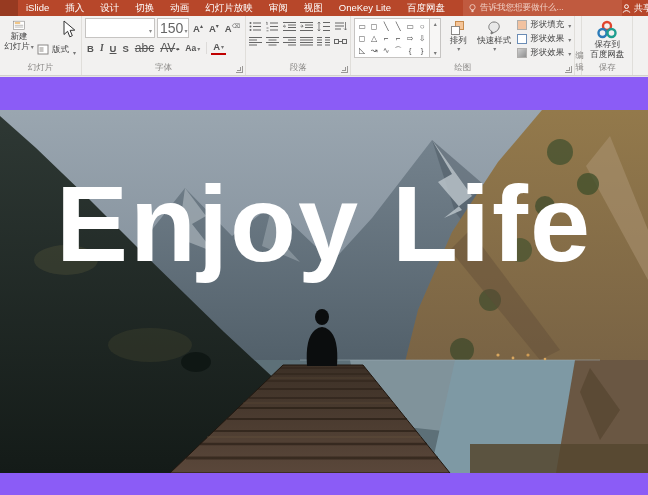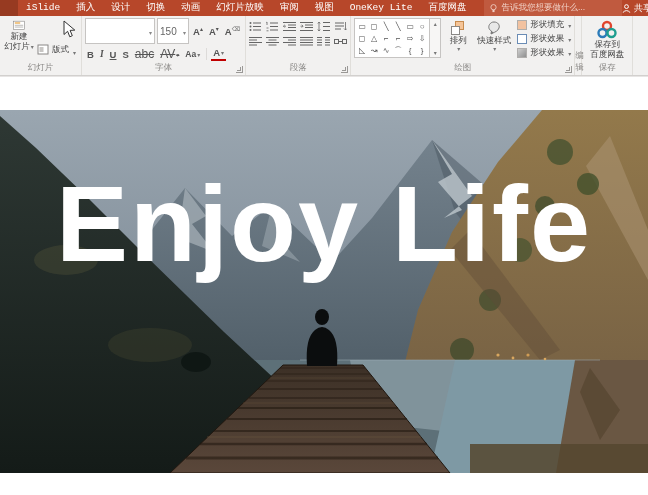--- a/index.html
+++ b/index.html
@@ -4,21 +4,21 @@
 <style>
   * { margin:0; padding:0; box-sizing:border-box; }
   html,body { width:648px; height:495px; overflow:hidden; background:#e7e5e4;
     font-family:"Liberation Sans","DejaVu Sans",sans-serif; }
   .app { position:relative; width:648px; height:495px; }
 
   
   .tabbar { position:absolute; top:0; left:0; right:0; height:16px; background:#b7472a;
     display:flex; align-items:center; color:#fff; font-size:9.5px; white-space:nowrap; }
   .file-stub { width:18px; height:16px; background:#973a21; flex:0 0 auto; }
-  .tab { padding:0 8px; line-height:16px; cursor:default;font-family:Liberation Mono, monospace; }
+  .tab { padding:0 8px; line-height:16px; cursor:default; }
   .tellme { display:flex; align-items:center; gap:4px; margin-left:10px; padding:18px 6px;
     height:12px; width:168px; background:#c05a3f; border-radius:2px; color:#f0cfc4;
     font-size:8.5px; overflow:hidden; }
   .bulb { width:7px; height:9px; flex:0 0 auto; }
   .share { margin-left:auto; display:flex; align-items:center; gap:3px; padding-right:0;
     width:26px; overflow:hidden; flex:0 0 auto; font-size:9px; }
   .person { width:9px; height:9px; flex:0 0 auto; }
 
   
   .ribbon { position:absolute; top:16px; left:0; right:0; height:60px; background:#f2f1f0;
@@ -35,21 +35,21 @@
   .bigbtn { display:flex; flex-direction:column; align-items:center; width:32px;
     padding-top:2px; font-size:8.5px; color:#444; text-align:center; line-height:1.15;font-family:Liberation Serif, serif; }
   .smallcol { display:flex; flex-direction:column; justify-content:flex-start; gap:1px; }
   .smallbtn { display:flex; align-items:flex-end; gap:3px; font-size:8.5px; color:#444;
     height:14px; padding:0 2px;margin-top:24px; }
   .dd:after { content:"▾"; font-size:6px; color:#777; margin-left:1px; }
   .mini { width:12px; height:12px; flex:0 0 auto; }
 
   .fontgrp .rows { display:flex; flex-direction:column; gap:3px; }
   .combo { display:flex; align-items:center; justify-content:space-between;
-    background:#fff; border:1px solid #c6c4c2; height:26px; font-size:10px; color:#666;
+    background:#fff; border:1px solid #c6c4c2; height:20px; font-size:14px; color:#666;
     padding:0 2px; }
   .combo .dd:after { color:#888; }
   .fname { width:70px; }
   .fsize { width:32px; }
   .tbtn { font-size:9.5px; color:#555; padding:0 2px; height:14px; display:inline-flex;
     align-items:center; font-weight:bold; position:relative; }
   .grow:after { content:"▴"; font-size:6px; position:relative; top:-3px; color:#555; }
   .shrink:after { content:"▾"; font-size:6px; position:relative; top:-3px; color:#555; }
   .clear:after { content:"⌫"; font-size:6px; color:#777; position:relative; top:-3px; }
   .b-i { font-style:italic; font-family:"Liberation Serif",serif; }
@@ -70,21 +70,21 @@
   .gscroll { width:11px; border:1px solid #c6c4c2; border-left:none; background:#f7f6f5;
     display:flex; flex-direction:column; align-items:center; justify-content:space-between;
     font-size:6px; color:#777; padding:1px 0; }
   .drawcol { display:flex; flex-direction:column; gap:0px; }
   .scell { font-size:8.5px; color:#444; height:14px; display:flex; align-items:center; gap:3px; }
   .swatch { width:10px; height:10px; border:1px solid #b0aeac; flex:0 0 auto; }
 
   .edit-rows { display:flex; flex-direction:column; gap:1px; padding-top:2px; }
 
   
-  .workspace { position:absolute; top:77px; left:0; right:0; bottom:0; background:#ffffff;padding-left:15px; }
+  .workspace { position:absolute; top:77px; left:0; right:0; bottom:0; background:#8b5cf6;padding-left:15px; }
   .slide { position:absolute; top:33px; left:0; width:648px; height:363px; overflow:hidden;
     background:#3a4a55; }
   .slide svg { display:block; }
   .slide-title { position:absolute; top:60px; left:0; right:0; text-align:center;
     font-size:108px; font-weight:bold; letter-spacing:2px; line-height:1; color:#fff;
     font-family:"Liberation Sans","DejaVu Sans",sans-serif; }
 
   .cursor { position:absolute; left:63px; top:20px; width:13px; height:19px; z-index:50; }
 </style>
 </head>

